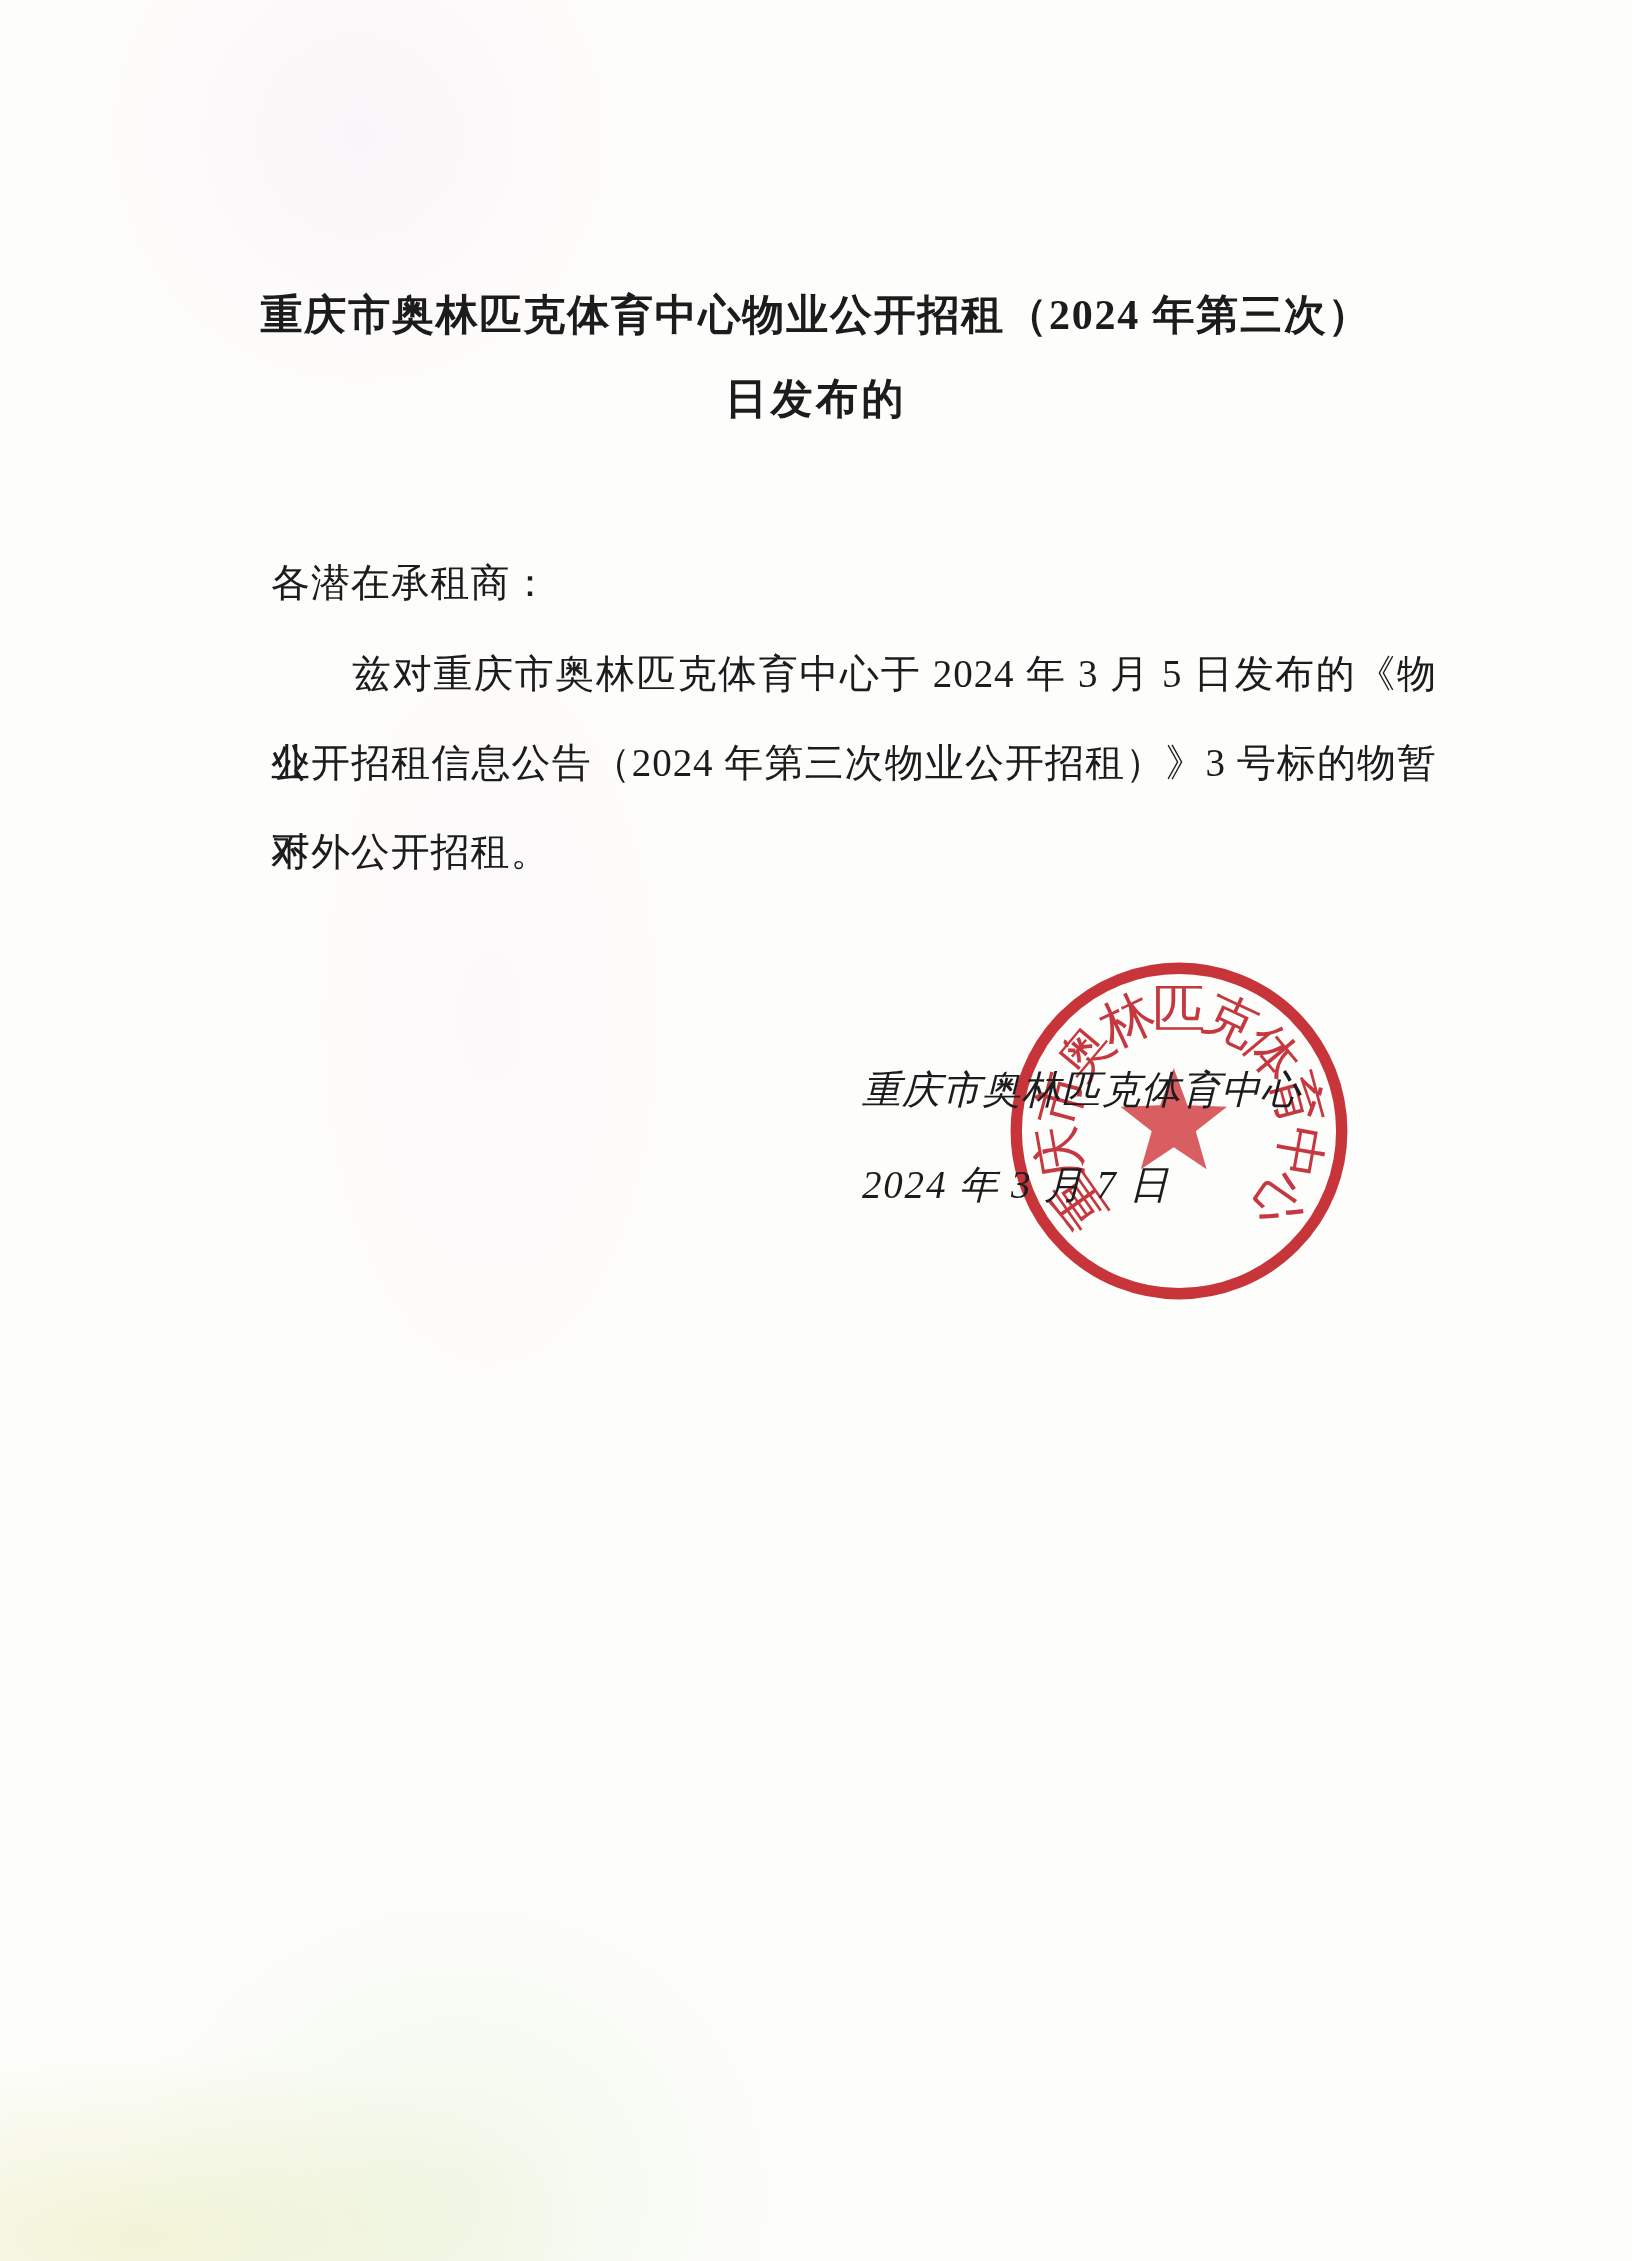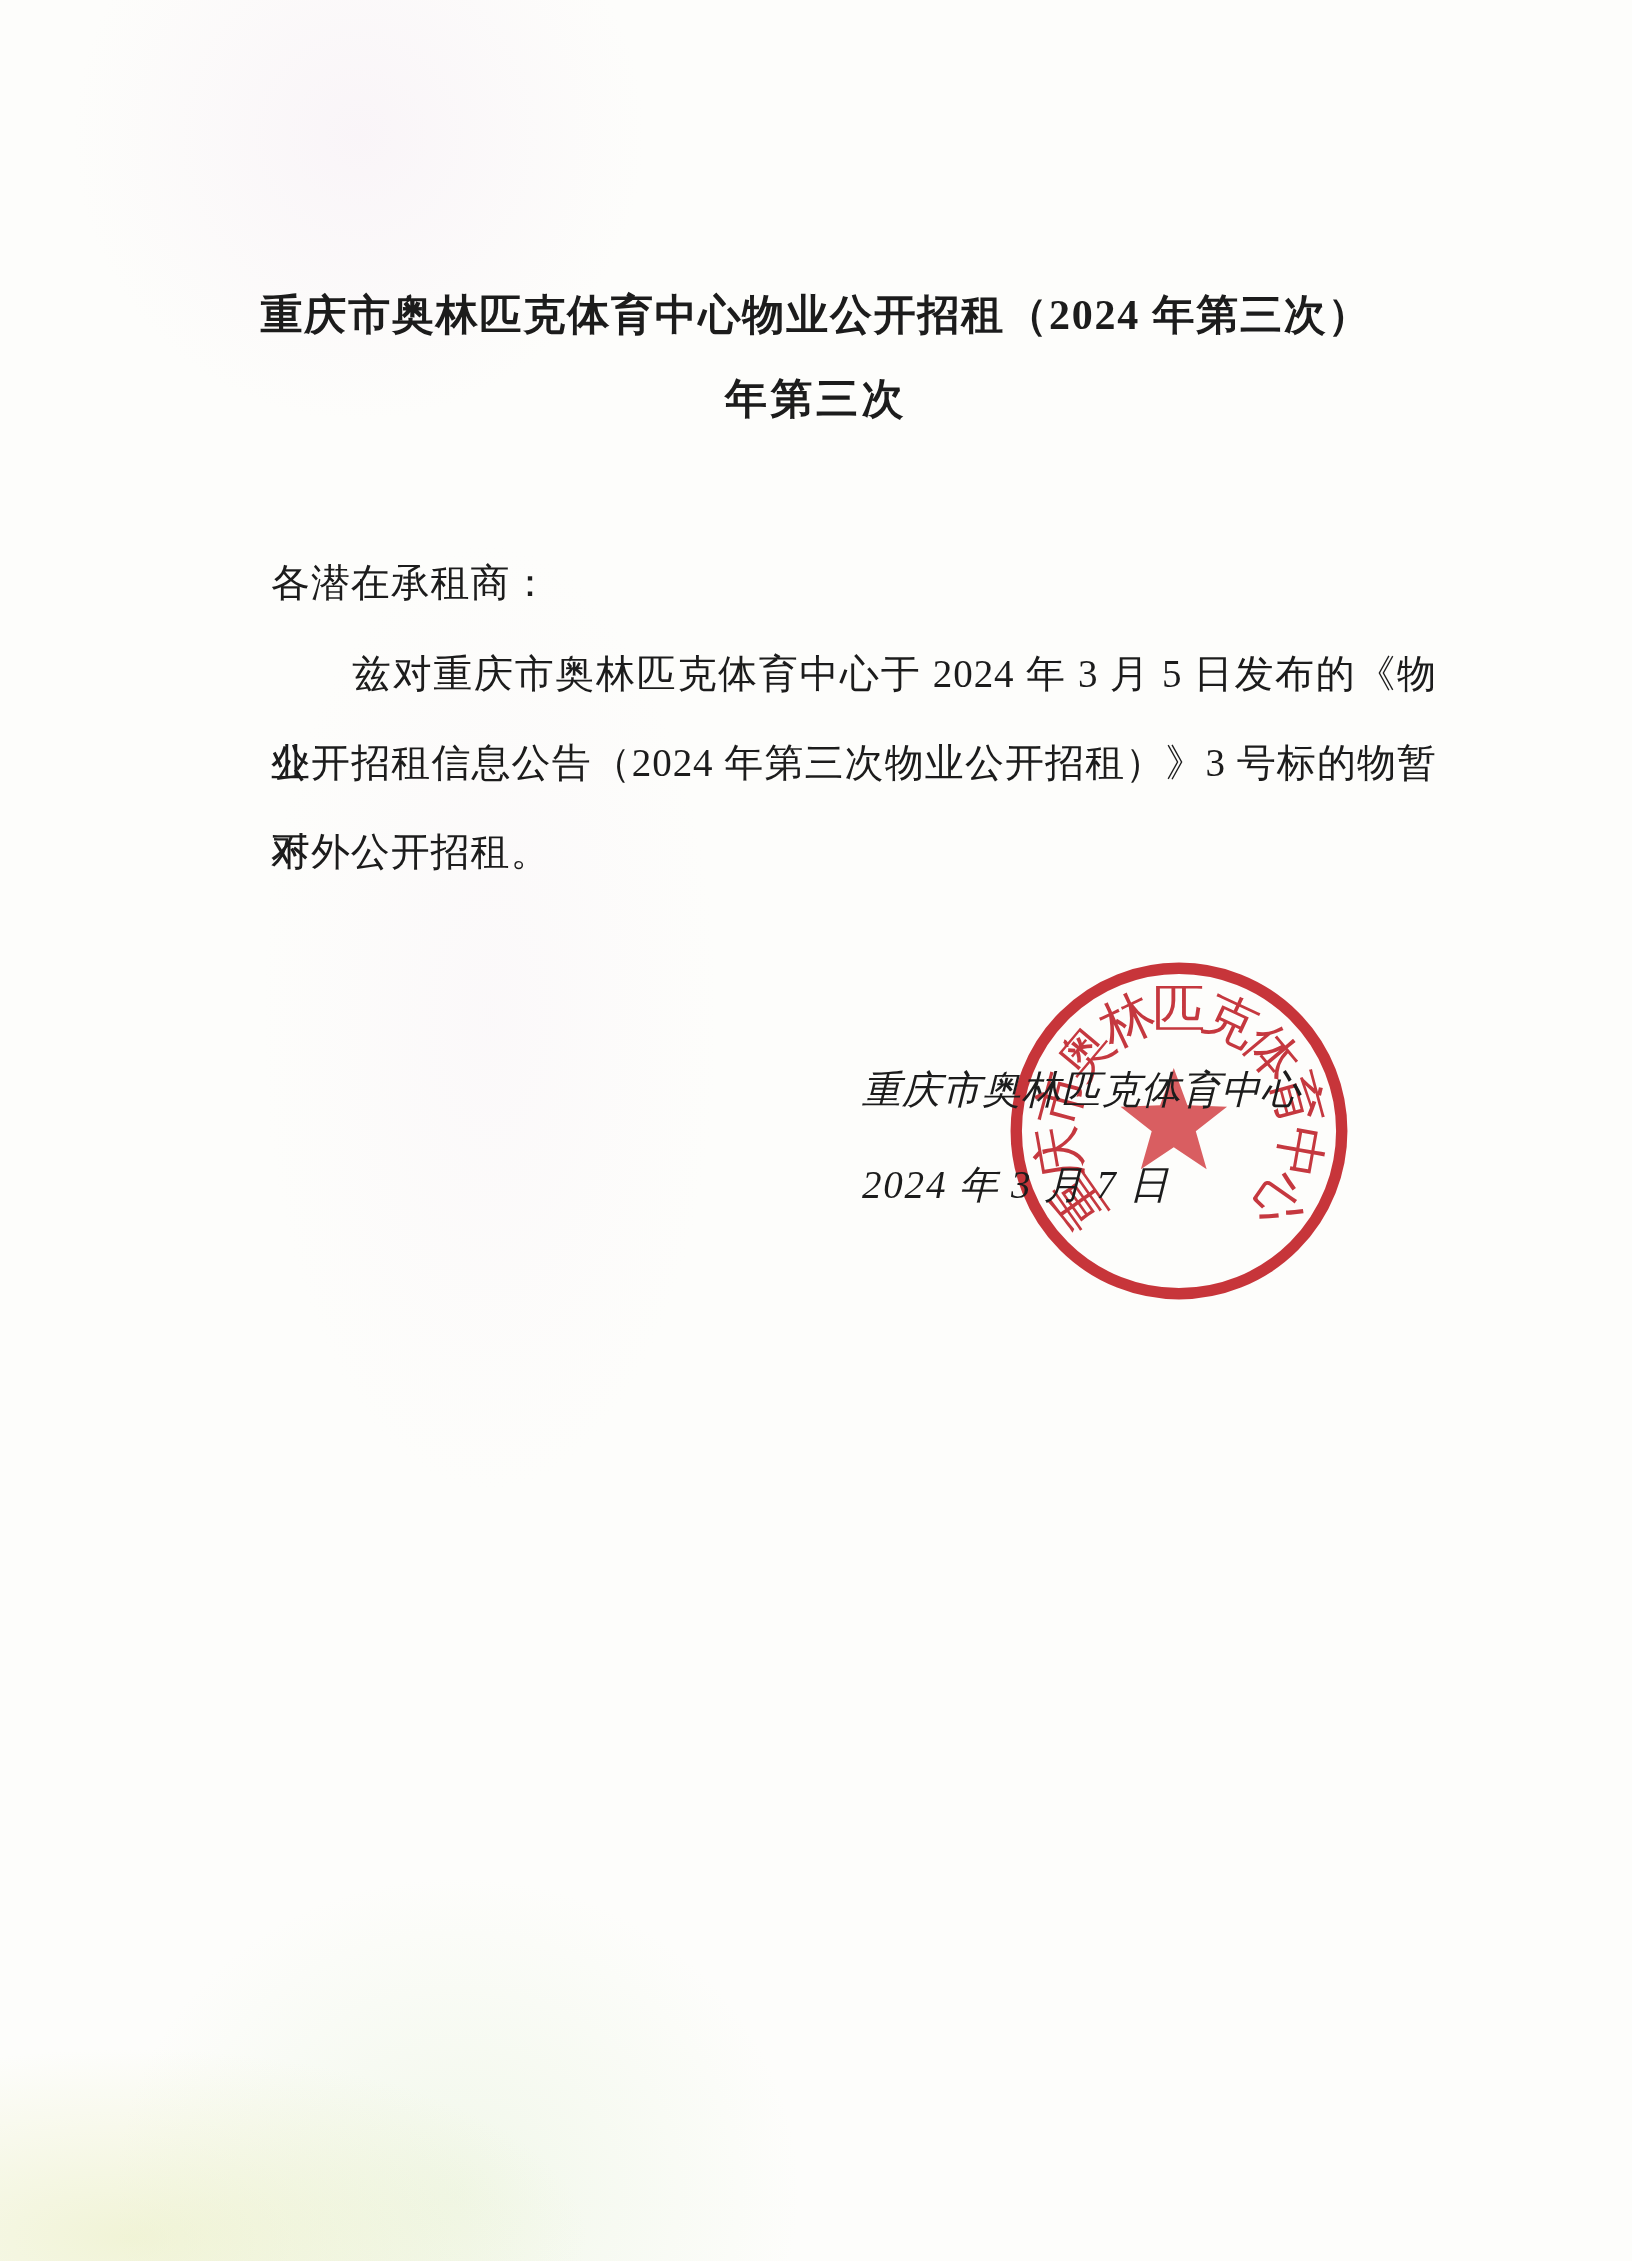--- a/index.html
+++ b/index.html
@@ -70,21 +70,21 @@
     font-size: 60px;
   }
 </style>
 </head>
 <body>
 
 <div class="page-artifacts"></div>
 
 <div class="title-block">
   <div class="title-line1">重庆市奥林匹克体育中心物业公开招租（2024 年第三次）</div>
-  <div class="title-line2">年第三次</div>
+  <div class="title-line2">日发布的</div>
 </div>
 
 <div class="content-block">
   <div class="salutation">各潜在承租商：</div>
   <div class="paragraph">
     <div class="para-line first justified">兹对重庆市奥林匹克体育中心于 2024 年 3 月 5 日发布的《物业</div>
     <div class="para-line justified">公开招租信息公告（2024 年第三次物业公开招租）》3 号标的物暂不</div>
     <div class="para-line">对外公开招租。</div>
   </div>
 </div>

